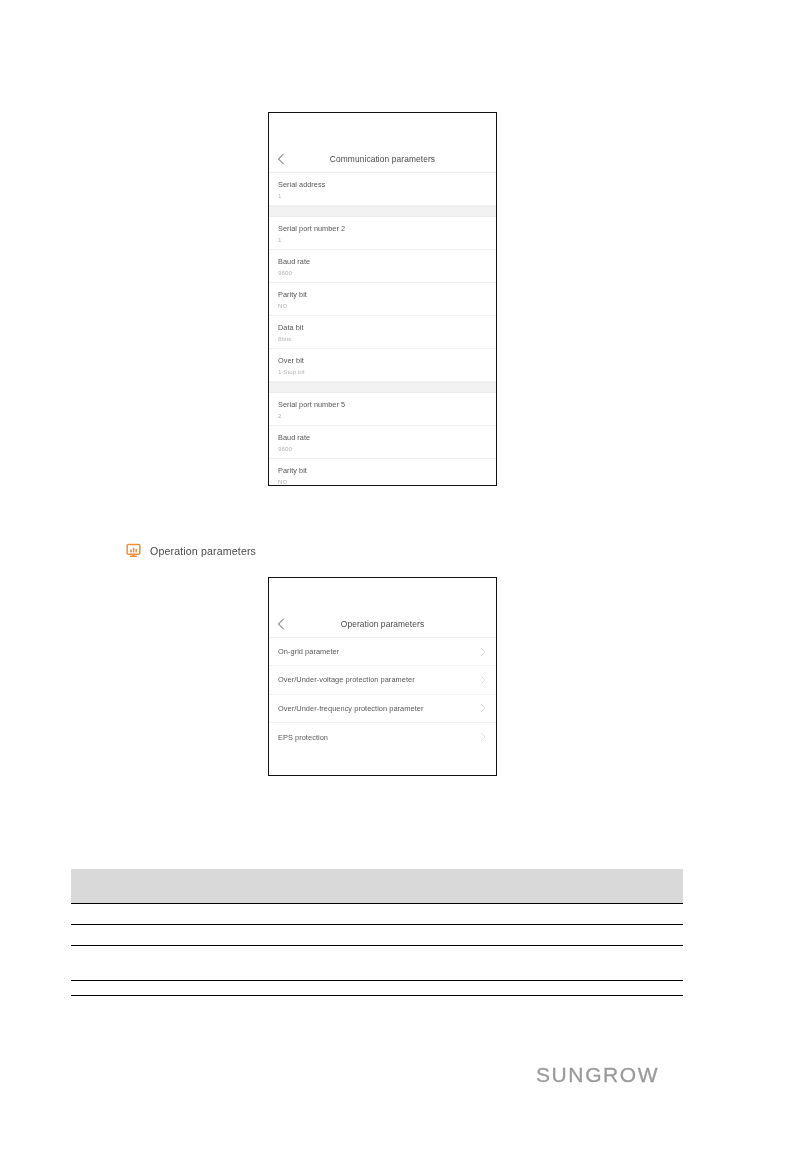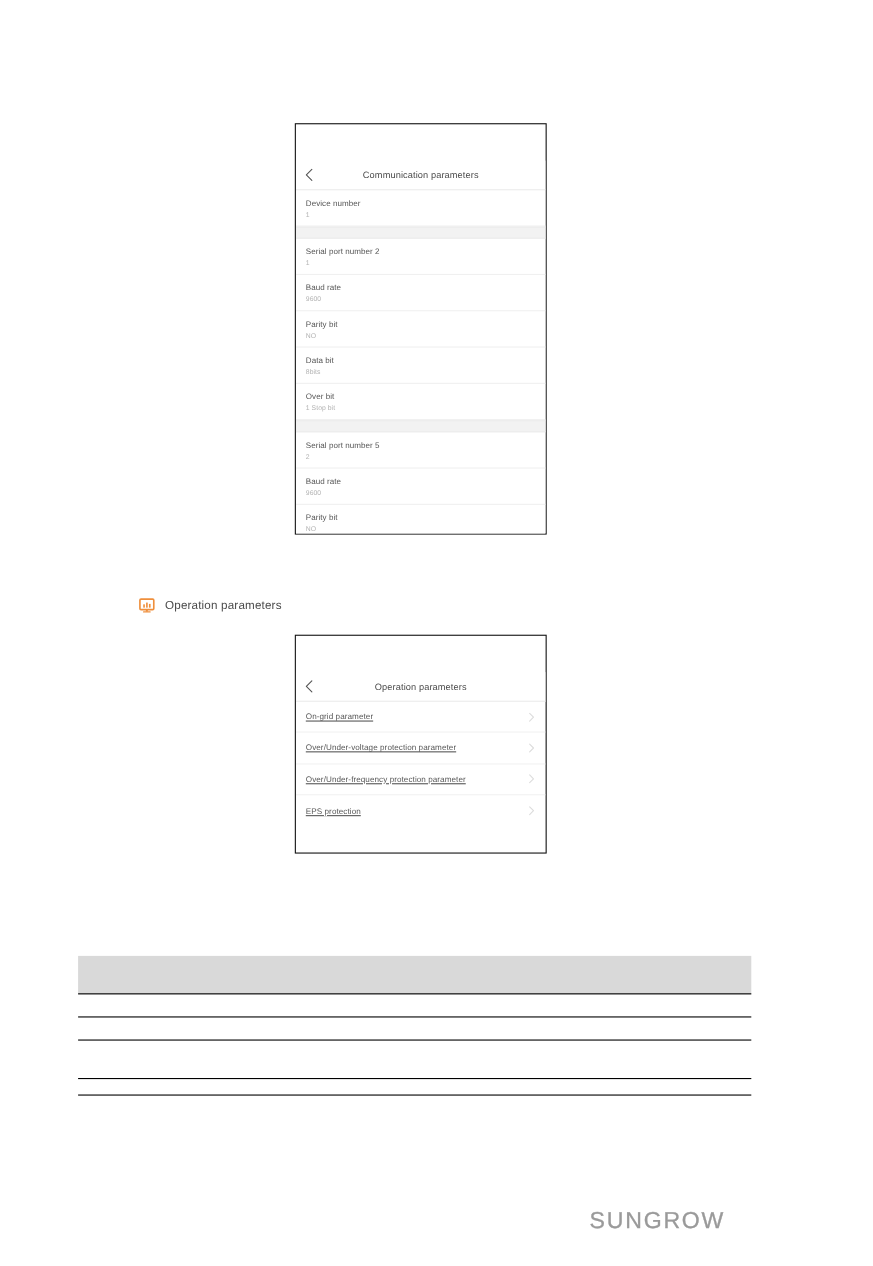--- a/index.html
+++ b/index.html
@@ -102,21 +102,20 @@
     align-items: center;
     padding: 0 9px;
     border-bottom: 0.8px solid #f2f2f2;
     box-sizing: border-box;
   }
   .orow:last-child { border-bottom: none; }
   .orow-label {
     font-size: 7.4px;
     color: #585858;
     letter-spacing: 0.05px;
-    text-decoration: underline;
   }
   .chev-right {
     position: absolute;
     right: 9px;
     top: 50%;
     transform: translateY(-50%);
     width: 7px;
     height: 9px;
   }
   .chev-right svg { display: block; }
@@ -166,39 +165,38 @@
     line-height: 1.3;
   }
 
   
   #sungrow-logo {
     position: absolute;
     left: 536px;
     top: 1063px;
     width: 148px;
     height: 26px;
-    margin-top: 34px;
   }
   #sungrow-logo svg { display: block; }
 </style>
 </head>
 <body>
 
 <div class="phone" id="panel-comm">
   <div class="phone-header">
     <span class="back-icon">
       <svg width="8" height="12" viewBox="0 0 8 12">
           <polyline points="6.5,1 1.5,6 6.5,11" fill="none" stroke="#555" stroke-width="1" stroke-linecap="round" stroke-linejoin="round"></polyline>
         </svg>
     </span>
     <span class="phone-title">Communication parameters</span>
   </div>
   <div class="clist" id="comm-list">
       <div class="crow">
-        <div class="crow-label">Device number</div>
+        <div class="crow-label">Serial address</div>
         <div class="crow-value">1</div>
       </div>
       <div class="group-gap"></div>
       <div class="crow">
         <div class="crow-label">Serial port number 2</div>
         <div class="crow-value">1</div>
       </div>
       <div class="crow">
         <div class="crow-label">Baud rate</div>
         <div class="crow-value">9600</div>

